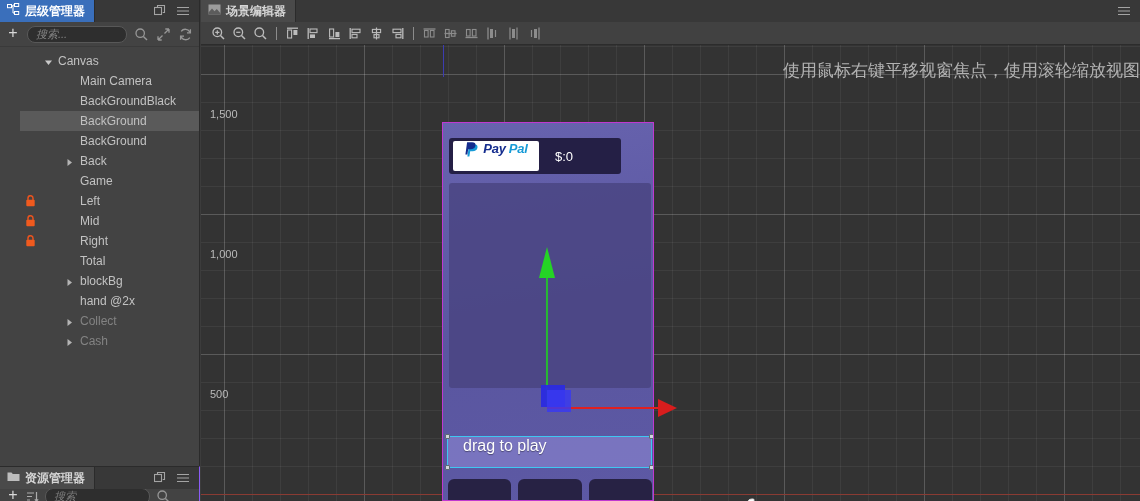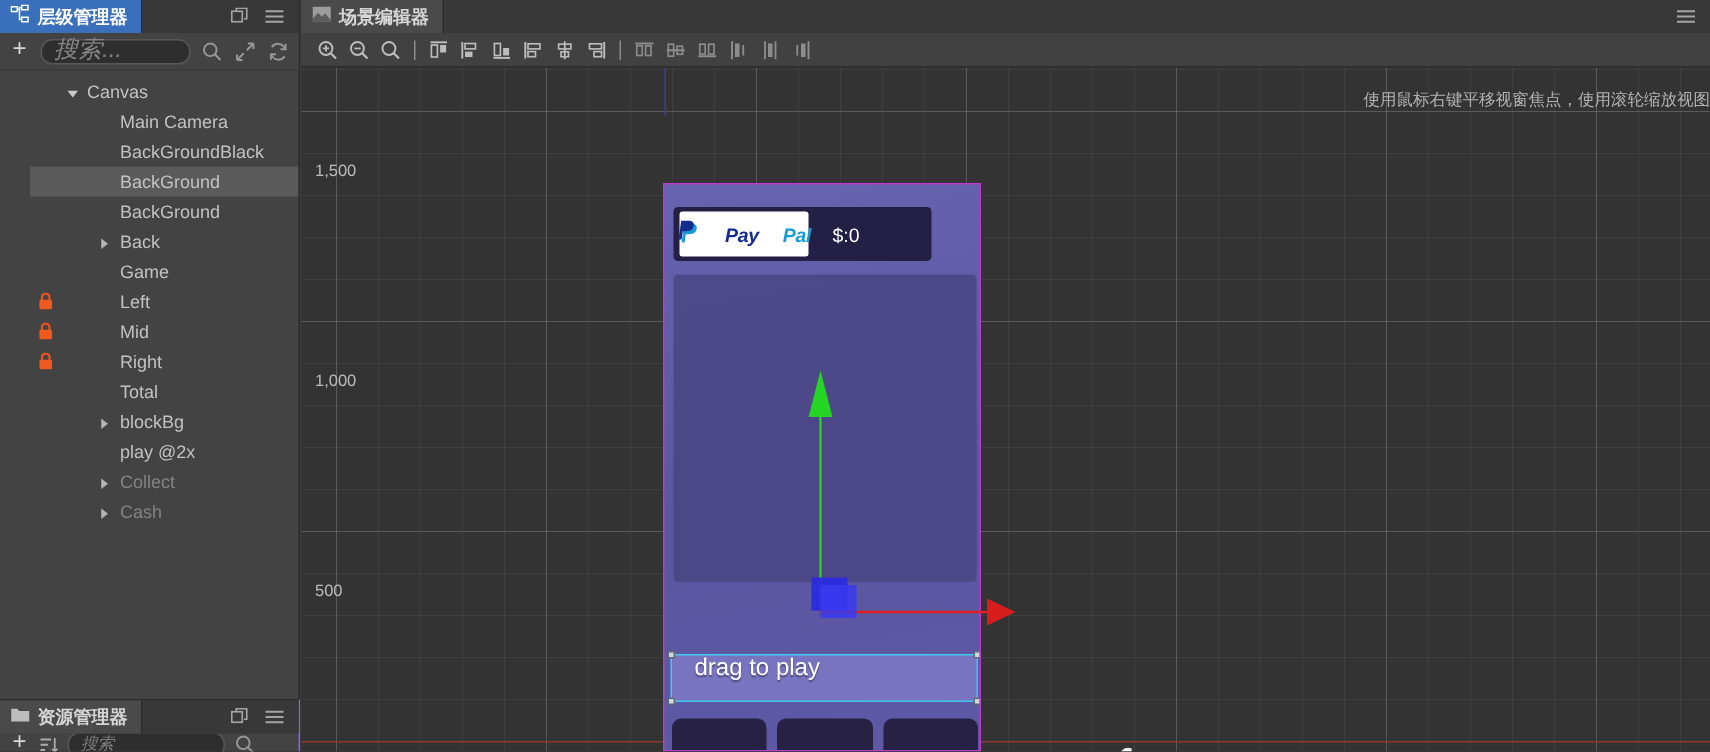--- a/index.html
+++ b/index.html
@@ -71,21 +71,21 @@
     display: flex; align-items: center;
     padding: 0 8px;
     max-width: 100px;
   }
   .search-box input {
     width: 100%;
     background: transparent;
     border: 0; outline: 0;
     color: #a0a0a0;
     font-style: italic;
-    font-size: 16px;
+    font-size: 11px;
     font-family: "Liberation Sans", sans-serif;
   }
   .search-box input::placeholder { color: #858585; font-style: italic; }
   .tool-ico { width: 15px; height: 15px; opacity: .8; }
 
   
   #tree { padding-top: 4px; height: 410px; overflow: hidden; padding-left: 20px; }
   .tree-row {
     position: relative;
     height: 20px;
@@ -183,21 +183,21 @@
   }
   .ruler-label {
     position: absolute;
     font-size: 11px;
     color: #bbbbbb;
     left: 9px;
   }
   .hint-text {
     position: absolute;
     right: 0px; top: 14px;
-    font-size: 11px;
+    font-size: 17px;
     color: #b2b2b2;
     white-space: nowrap;
   }
   .axis-x {
     position: absolute; left: 0; width: 939px; height: 1px;
     background: #8a3b33;
   }
   .axis-y {
     position: absolute; top: 0; width: 1px;
     background: #3c3cb0;
@@ -224,22 +224,22 @@
     width: 172px; height: 36px;
     background: #241f45;
     border-radius: 3px;
     display: flex; align-items: center;
   }
   .paypal-chip {
     width: 86px; height: 30px;
     margin-left: 4px;
     background: #ffffff;
     border-radius: 2px;
-    display: flex; align-items: center; justify-content: center;
-    gap: 16px;
+    display: flex; align-items: flex-start; justify-content: center;
+    gap: 3px;
   }
   .pp-logo-mark { display: block; }
   .pp-word { font-size: 13px; font-weight: bold; font-style: italic; letter-spacing: -.2px; }
   .pp-pay { color: #142c8e; }
   .pp-pal { color: #179bd7; }
   .coin-text {
     margin-left: 16px;
     color: #ffffff;
     font-size: 13px;
   }
@@ -425,21 +425,21 @@
         <div class="tree-row">
           <span style="display:inline-block;width:46px"></span>
           <span class="tree-arrow"><svg width="8" height="9" viewBox="0 0 8 9">
               <path d="M1.5 1 L6 4.5 L1.5 8 Z" fill="#b4b4b4"></path>
             </svg></span>
           <span class="tree-label">blockBg</span>
         </div>
         <div class="tree-row">
           <span style="display:inline-block;width:46px"></span>
           <span class="tree-arrow"></span>
-          <span class="tree-label">play @2x</span>
+          <span class="tree-label">hand @2x</span>
         </div>
         <div class="tree-row dim">
           <span style="display:inline-block;width:46px"></span>
           <span class="tree-arrow"><svg width="8" height="9" viewBox="0 0 8 9">
               <path d="M1.5 1 L6 4.5 L1.5 8 Z" fill="#b4b4b4"></path>
             </svg></span>
           <span class="tree-label">Collect</span>
         </div>
         <div class="tree-row dim">
           <span style="display:inline-block;width:46px"></span>

